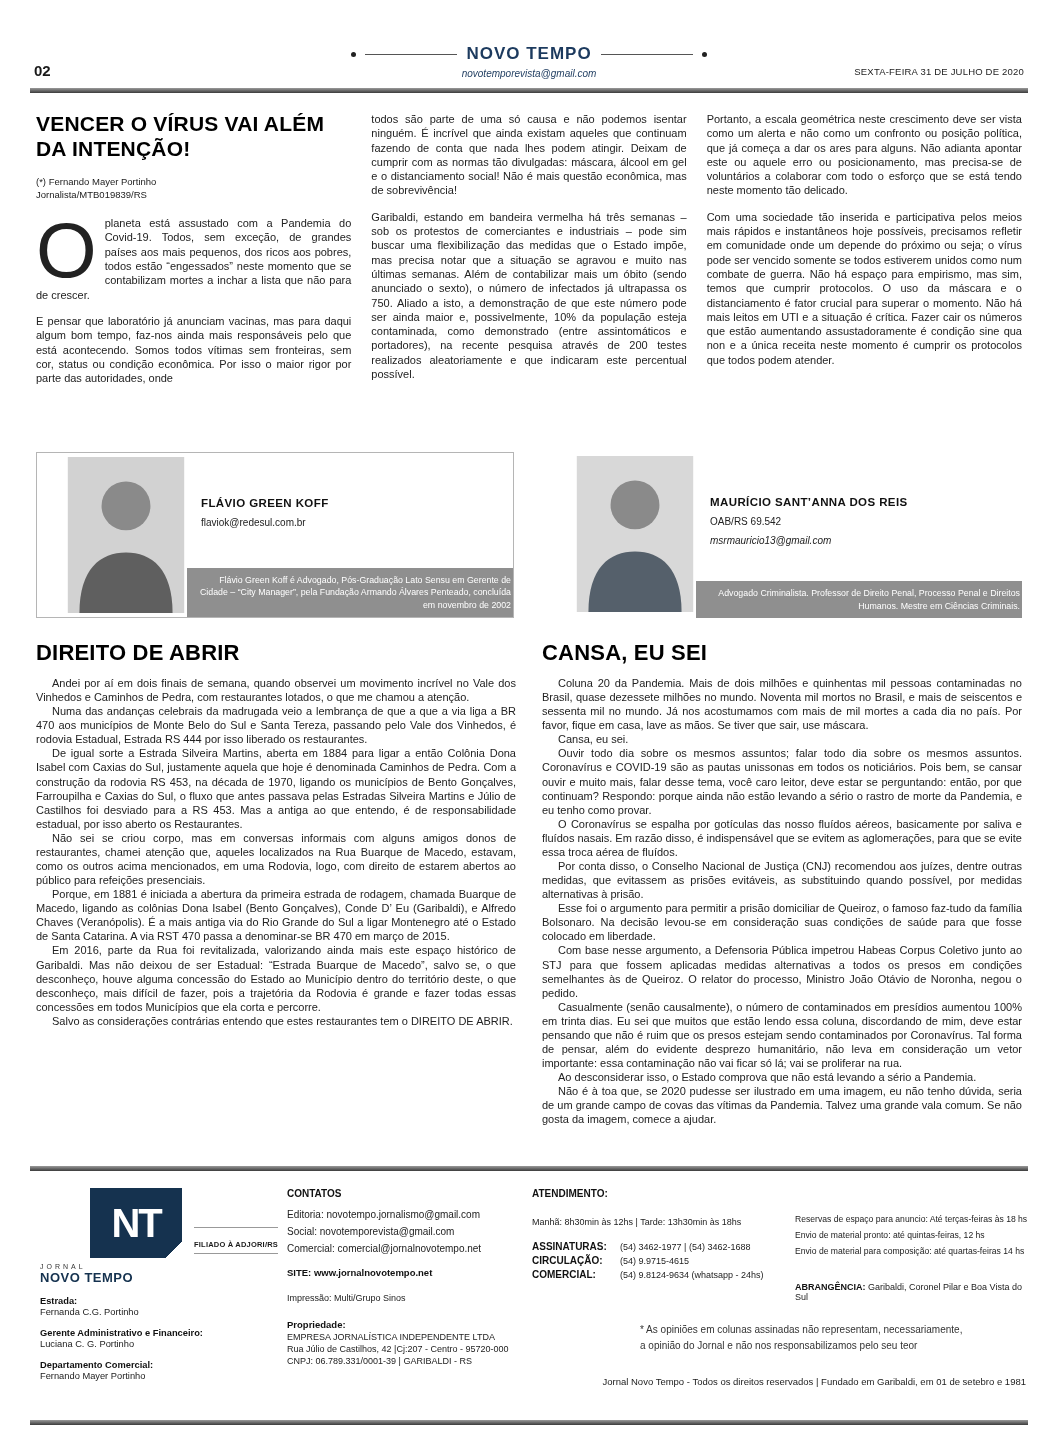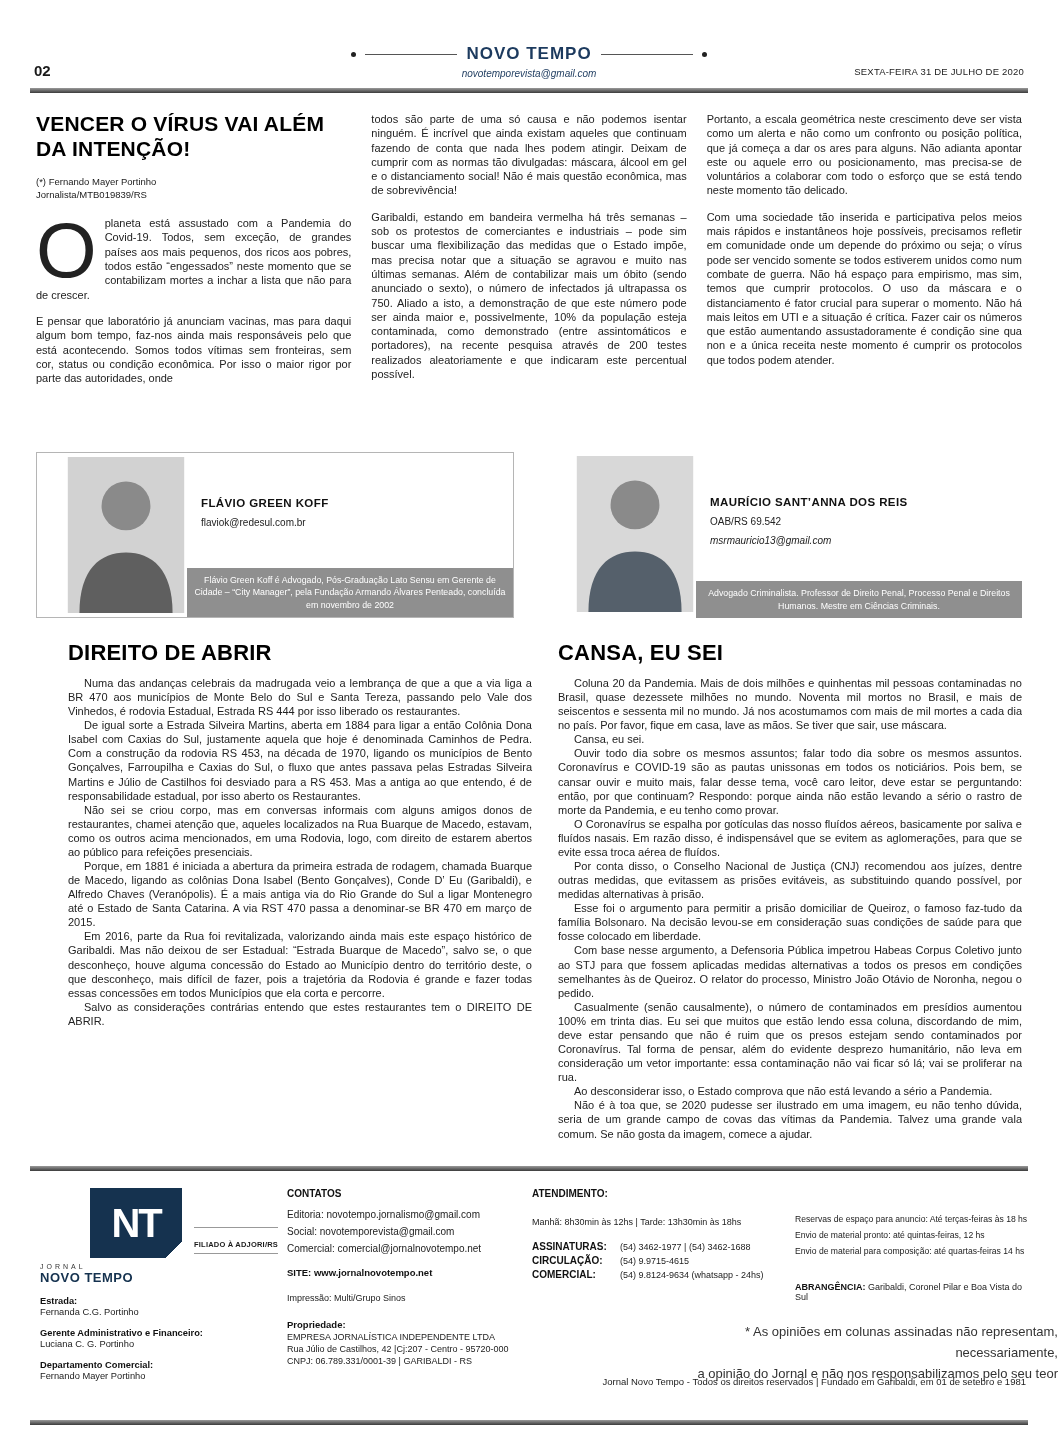--- a/index.html
+++ b/index.html
@@ -36,24 +36,24 @@
   .author-box { flex:1; display:grid; grid-template-columns:150px 1fr; grid-template-rows:1fr auto; height:166px; }
   .author-box.bordered { border:1px solid #b5b5b5; }
   .author-photo { grid-row:1/3; grid-column:1; padding:4px 0 4px 30px; }
   .author-photo svg { width:118px; height:156px; display:block; }
   .author-meta { grid-column:2; grid-row:1; padding:44px 0 0 14px; }
   .author-name { font-size:11.5px; font-weight:bold; letter-spacing:0.4px; color:#111; }
   .author-oab { font-size:10px; margin-top:8px; color:#222; }
   .author-email { font-size:10px; margin-top:8px; color:#222; }
   .author-email.italic { font-style:italic; }
   .author-bio { grid-column:2; grid-row:2; background:#8f8f8f; color:#fff; font-size:8.8px;
-                line-height:1.4; padding:6px 2px; text-align:center; }
-
-  
-  .articles { position:absolute; top:640px; left:36px; right:36px; display:flex; gap:26px; height:522px; overflow:hidden;margin-left:32px; }
+                line-height:1.4; padding:6px 2px; text-align:right; }
+
+  
+  .articles { position:absolute; top:640px; left:36px; right:36px; display:flex; gap:26px; height:522px; overflow:hidden; }
   .article-col { flex:1; }
   .article-title { font-size:22px; font-weight:bold; color:#000; margin-bottom:10px; letter-spacing:0.2px; }
   .article-col p { font-size:11px; line-height:1.28; text-align:justify; text-indent:16px; margin:0; color:#222; }
 
   
   .footer { position:absolute; top:1180px; left:0; right:0; height:238px; }
   .f-left { position:absolute; left:40px; top:8px; width:238px; }
   .logo-row { display:flex; align-items:flex-end; gap:12px;justify-content:flex-end; }
   .nt-logo { position:relative; width:92px; height:70px; background:#15324f; color:#fff;
              display:flex; align-items:center; justify-content:center; }
@@ -81,21 +81,21 @@
   .atend-hours { font-size:9px; margin-top:18px; color:#222; }
   .atend-rows { margin-top:14px; }
   .atend-row { margin-top:3px; font-size:9px; color:#222; }
   .atend-label { font-weight:bold; font-size:10px; display:inline-block; min-width:88px; color:#111; }
 
   .f-deadlines { position:absolute; left:795px; top:34px; width:240px; }
   .deadline-line { font-size:8.6px; margin-bottom:6px; color:#222; }
   .abrangencia { margin-top:26px; font-size:9px; color:#222; }
   .abrangencia .lbl { font-weight:bold; color:#111; }
 
-  .f-disclaimer { position:absolute; left:640px; top:142px; font-size:13px; line-height:1.6; color:#333;text-align:right; }
+  .f-disclaimer { position:absolute; left:640px; top:142px; font-size:10px; line-height:1.6; color:#333; }
   .f-copyright { position:absolute; right:32px; top:196px; font-size:9.5px; color:#222; }
 </style>
 </head>
 <body>
 
 <div class="page">
 
   <header>
     <div class="page-num">02</div>
     <div class="mast-center">
@@ -169,20 +169,21 @@
       </div>
       <div class="author-bio">Advogado Criminalista. Professor de Direito Penal, Processo Penal e Direitos Humanos. Mestre em Ciências Criminais.</div>
     </div>
 
   </section>
 
   <section class="articles">
 
     <article class="article-col">
       <h2 class="article-title">DIREITO DE ABRIR</h2>
+      <p>Andei por aí em dois finais de semana, quando observei um movimento incrível no Vale dos Vinhedos e Caminhos de Pedra, com restaurantes lotados, o que me chamou a atenção.</p>
       <p>Numa das andanças celebrais da madrugada veio a lembrança de que a que a via liga a BR 470 aos municípios de Monte Belo do Sul e Santa Tereza, passando pelo Vale dos Vinhedos, é rodovia Estadual, Estrada RS 444 por isso liberado os restaurantes.</p>
       <p>De igual sorte a Estrada Silveira Martins, aberta em 1884 para ligar a então Colônia Dona Isabel com Caxias do Sul, justamente aquela que hoje é denominada Caminhos de Pedra. Com a construção da rodovia RS 453, na década de 1970, ligando os municípios de Bento Gonçalves, Farroupilha e Caxias do Sul, o fluxo que antes passava pelas Estradas Silveira Martins e Júlio de Castilhos foi desviado para a RS 453. Mas a antiga ao que entendo, é de responsabilidade estadual, por isso aberto os Restaurantes.</p>
       <p>Não sei se criou corpo, mas em conversas informais com alguns amigos donos de restaurantes, chamei atenção que, aqueles localizados na Rua Buarque de Macedo, estavam, como os outros acima mencionados, em uma Rodovia, logo, com direito de estarem abertos ao público para refeições presenciais.</p>
       <p>Porque, em 1881 é iniciada a abertura da primeira estrada de rodagem, chamada Buarque de Macedo, ligando as colônias Dona Isabel (Bento Gonçalves), Conde D’ Eu (Garibaldi), e Alfredo Chaves (Veranópolis). É a mais antiga via do Rio Grande do Sul a ligar Montenegro até o Estado de Santa Catarina. A via RST 470 passa a denominar-se BR 470 em março de 2015.</p>
       <p>Em 2016, parte da Rua foi revitalizada, valorizando ainda mais este espaço histórico de Garibaldi. Mas não deixou de ser Estadual: “Estrada Buarque de Macedo”, salvo se, o que desconheço, houve alguma concessão do Estado ao Município dentro do território deste, o que desconheço, mais difícil de fazer, pois a trajetória da Rodovia é grande e fazer todas essas concessões em todos Municípios que ela corta e percorre.</p>
       <p>Salvo as considerações contrárias entendo que estes restaurantes tem o DIREITO DE ABRIR.</p>
     </article>
 
     <article class="article-col">
       <h2 class="article-title">CANSA, EU SEI</h2>

